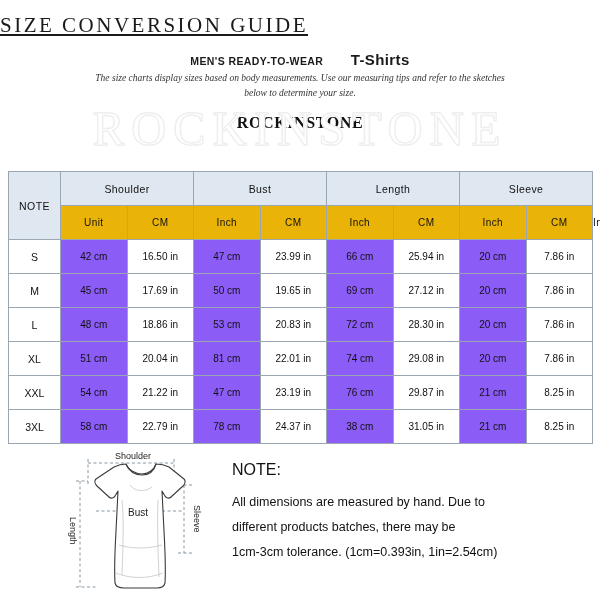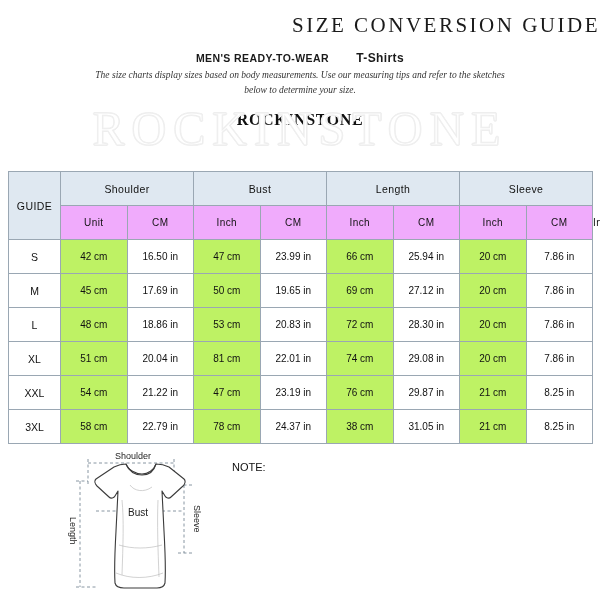--- a/index.html
+++ b/index.html
@@ -17,38 +17,39 @@
   }
   .page {
     position: relative;
     width: 600px;
     height: 600px;
     box-sizing: border-box;
   }
 
   
   .title {
-    text-align: right;
+    text-align: left;
     font-family: "Liberation Serif", serif;
     font-size: 21px;
     letter-spacing: 2.5px;
     color: #1a1a1a;
     margin: 13px 0 0 0;
     font-weight: normal;
+    text-decoration: underline;
   }
   .subtitle {
     text-align: center;
     font-size: 10.5px;
     font-weight: bold;
     letter-spacing: 0.4px;
     margin: 13px 0 0 0;
     color: #1a1a1a;
   }
   .subtitle .small {
-    font-size: 12px;
+    font-size: 15px;
     margin-left: 24px;
   }
   .desc {
     text-align: center;
     font-family: "Liberation Serif", serif;
     font-style: italic;
     font-size: 9.5px;
     line-height: 15px;
     color: #333333;
     margin: 3px auto 0 auto;
@@ -109,41 +110,41 @@
     padding: 0;
     font-weight: normal;
   }
   table.size-table thead th {
     background: #dfe8f1;
     font-size: 10.5px;
     font-weight: normal;
     letter-spacing: 0.4px;
   }
   table.size-table thead tr.unit-row th {
-    background: #f0abfc;
+    background: #eab308;
     font-size: 10px;
   }
   table.size-table tbody td.sizecell {
     font-size: 10.5px;
   }
   table.size-table tbody tr td.shaded {
-    background: #bef264;
+    background: #8b5cf6;
   }
   .col-size { width: 52px; }
   .col-num  { width: 66.5px; }
 
   
   .note {
     position: absolute;
     left: 232px;
     top: 448px;
     width: 360px;
   }
   .note-title {
-    font-size: 11px;
+    font-size: 16px;
     color: #111111;
     margin-bottom: 11px;
   }
   .note-body {
     font-size: 12.5px;
     line-height: 25px;
     color: #111111;
   }
 
   
@@ -201,21 +202,21 @@
           <col class="col-num">
         <col class="col-num">
           <col class="col-num">
           <col class="col-num">
         <col class="col-num">
           <col class="col-num">
           <col class="col-num">
       </colgroup>
       <thead>
         <tr>
-          <th rowspan="2">GUIDE</th>
+          <th rowspan="2">NOTE</th>
           <th colspan="2">Shoulder</th>
           <th colspan="2">Bust</th>
           <th colspan="2">Length</th>
           <th colspan="2">Sleeve</th>
         </tr>
         <tr class="unit-row">
             <th>Unit</th>
           <th>CM</th>
           <th>Inch</th>
           <th>CM</th>
@@ -332,15 +333,20 @@
       </g>
     </svg>
     <span class="diag-label lbl-shoulder">Shoulder</span>
     <span class="diag-label lbl-bust">Bust</span>
     <span class="diag-label lbl-sleeve">Sleeve</span>
     <span class="diag-label lbl-length">Length</span>
   </div>
 
   <div class="note">
     <div class="note-title">NOTE:</div>
+    <div class="note-body">
+      <div>All dimensions are measured by hand. Due to</div>
+      <div>different products batches, there may be</div>
+      <div>1cm-3cm tolerance. (1cm=0.393in, 1in=2.54cm)</div>
+    </div>
   </div>
 
 </div>
 
 </body></html>

